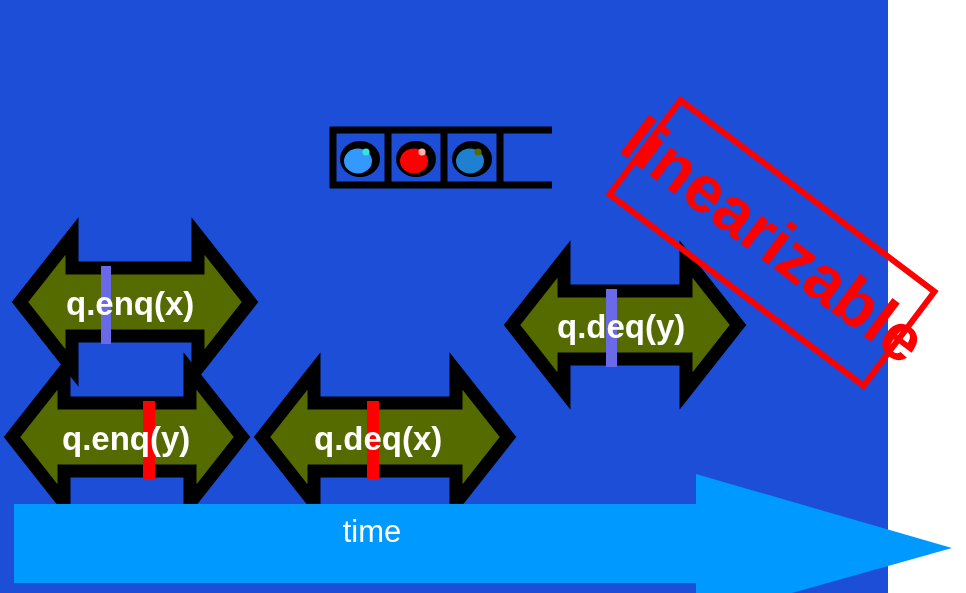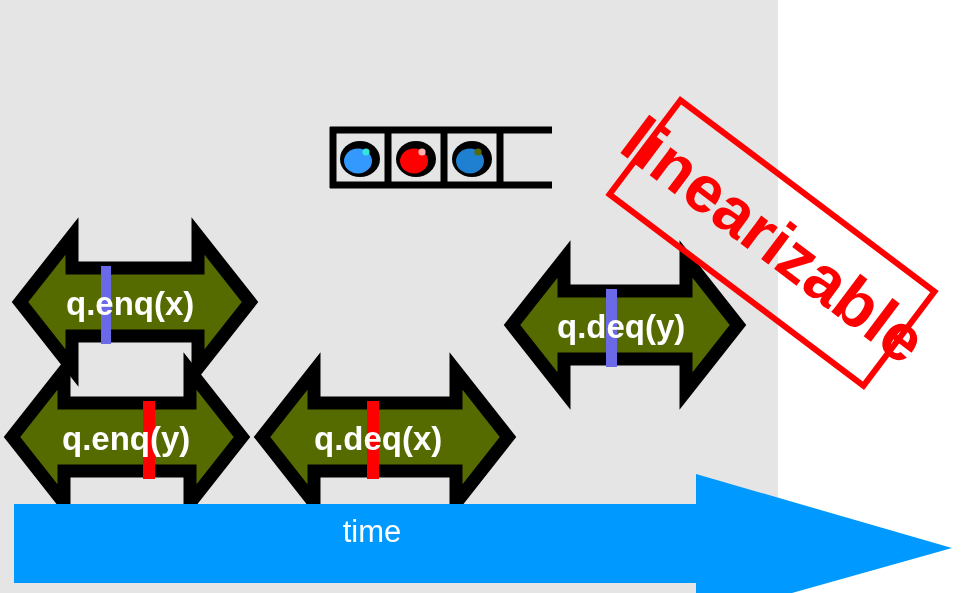--- a/index.html
+++ b/index.html
@@ -8,23 +8,23 @@
     background: #ffffff;
   }
   body {
     width: 966px;
     height: 593px;
     overflow: hidden;
     font-family: "Liberation Sans", sans-serif;
   }
   #canvas {
     position: relative;
-    width: 778px;
+    width: 888px;
     height: 593px;
-    background: #e5e5e5;
+    background: #1d4ed8;
   }
   svg.layer {
     position: absolute;
     top: 0;
     left: 0;
     width: 966px;
     height: 593px;
   }
   .op-label {
     font-family: "Liberation Sans", sans-serif;

